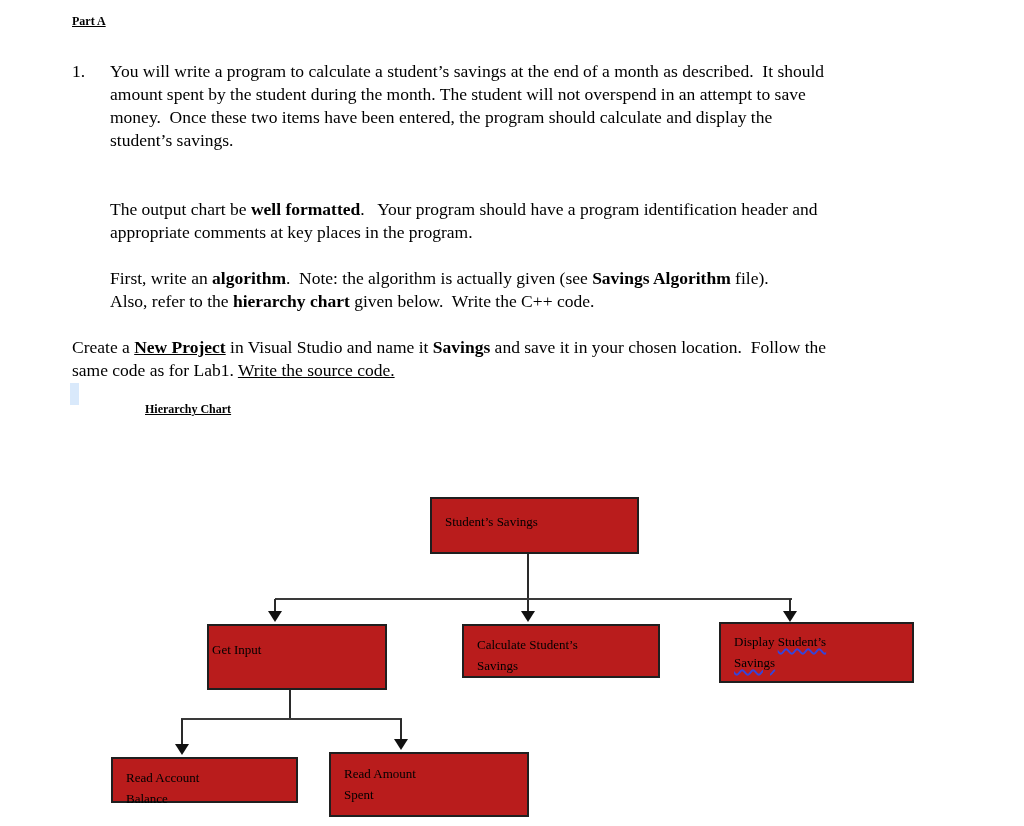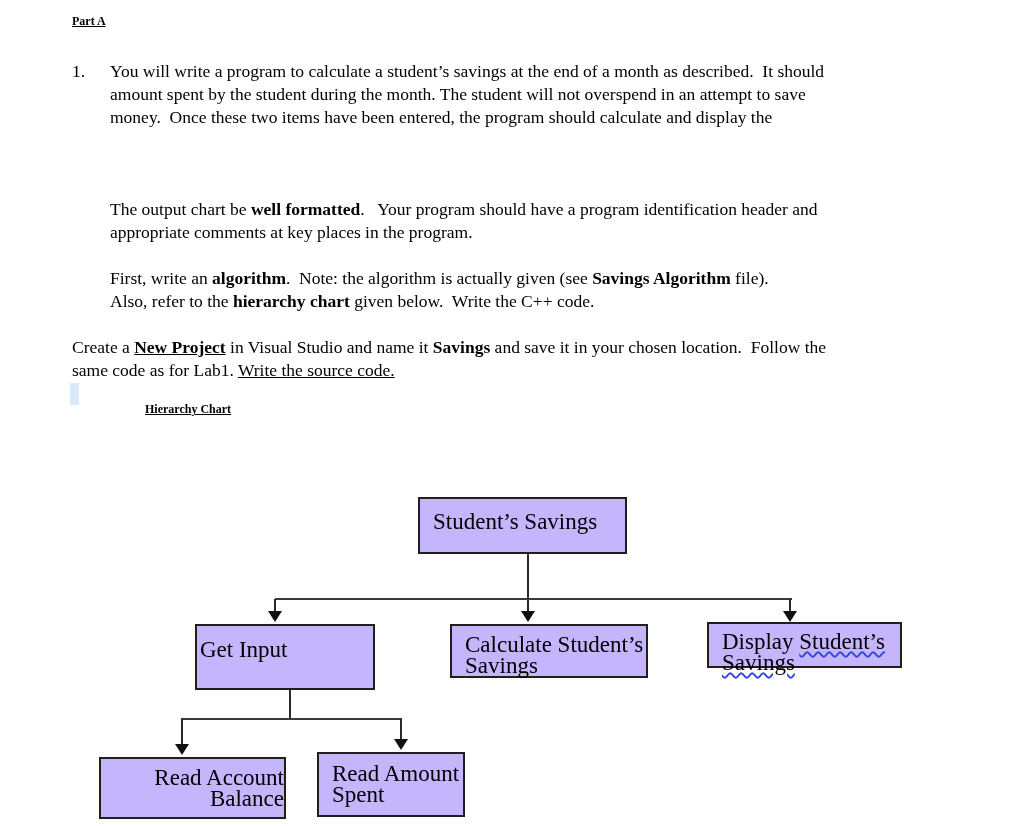--- a/index.html
+++ b/index.html
@@ -18,22 +18,23 @@
     text-decoration-line:underline;
     text-decoration-style:wavy;
     text-decoration-color:#3344dd;
     text-decoration-thickness:1.5px;
     text-underline-offset:2px;
   }
   .heading { font-size:12px; font-weight:bold; text-decoration:underline; white-space:pre; }
   
   .node {
     position:absolute; box-sizing:border-box;
-    border:2px solid #1f1f1f; background:#c4b5fd;
-    font-size:23px;
+    border:2px solid #1f1f1f; background:#b91c1c;
+    font-size:13px;
+    margin-left:12px;
   }
   .bline { white-space:pre; line-height:21px; }
   .vline { position:absolute; width:2px; background:#2a2a2a; }
   .hline { position:absolute; height:1.6px; background:#3a3a3a; }
   .arrowhead {
     position:absolute; width:0; height:0;
     border-left:7px solid transparent;
     border-right:7px solid transparent;
     border-top:11px solid #111111;
   }
@@ -43,20 +44,21 @@
 <body>
 
 <div class="abs heading" style="left:72px; top:14px;">Part A</div>
 
 <div class="abs line" style="left:72px; top:60px;">1.</div>
 
 <div class="abs" style="left:110px; top:60px;">
   <div class="line">You will write a program to calculate a student’s savings at the end of a month as described.  It should</div>
   <div class="line">amount spent by the student during the month. The student will not overspend in an attempt to save</div>
   <div class="line">money.  Once these two items have been entered, the program should calculate and display the</div>
+  <div class="line">student’s savings.</div>
 </div>
 
 <div class="abs" style="left:110px; top:198px;">
   <div class="line"><span>The output chart be </span><span class="b">well formatted</span><span>.   Your program should have a program identification header and</span></div>
   <div class="line"><span>appropriate comments at key places in the program.</span></div>
 </div>
 
 <div class="abs" style="left:110px; top:267px;">
   <div class="line"><span>First, write an </span><span class="b">algorithm</span><span>.  Note: the algorithm is actually given (see </span><span class="b">Savings Algorithm</span><span> file).</span></div>
   <div class="line"><span>Also, refer to the </span><span class="b">hierarchy chart</span><span> given below.  Write the C++ code.</span></div>
@@ -90,37 +92,37 @@
 
   <div class="node" style="left:195px; top:624px; width:180px; height:66px; padding:13px 0 0 3px;">
     <div class="bline">Get Input</div>
   </div>
 
   <div class="node" style="left:450px; top:624px; width:198px; height:54px; padding:8px 0 12px 13px;">
     <div class="bline">Calculate Student’s</div>
     <div class="bline">Savings</div>
   </div>
 
-  <div class="node" style="left:707px; top:622px; width:195px; height:46px; padding:7px 0 0 13px;">
+  <div class="node" style="left:707px; top:622px; width:195px; height:61px; padding:7px 0 0 13px;">
     <div class="bline"><span>Display </span><span class="wavy">Student’s</span></div>
     <div class="bline"><span class="wavy">Savings</span></div>
   </div>
 
   <div class="vline" style="left:289px; top:690px; height:29px;"></div>
   <div class="hline" style="left:181px; top:718px; width:221px;"></div>
 
   <div class="vline" style="left:181px; top:719px; height:26px;"></div>
   <div class="arrowhead" style="left:175px; top:744px;"></div>
 
   <div class="vline" style="left:400px; top:719px; height:21px;"></div>
   <div class="arrowhead" style="left:394px; top:739px;"></div>
 
-  <div class="node" style="left:99px; top:757px; width:187px; height:62px; padding:8px 0 0 13px;text-align:right;">
+  <div class="node" style="left:99px; top:757px; width:187px; height:46px; padding:8px 0 0 13px;">
     <div class="bline">Read Account</div>
     <div class="bline">Balance</div>
   </div>
 
-  <div class="node" style="left:317px; top:752px; width:148px; height:65px; padding:9px 0 0 13px;">
+  <div class="node" style="left:317px; top:752px; width:200px; height:65px; padding:9px 0 0 13px;">
     <div class="bline">Read Amount</div>
     <div class="bline">Spent</div>
   </div>
 
 </div>
 
 </body></html>

